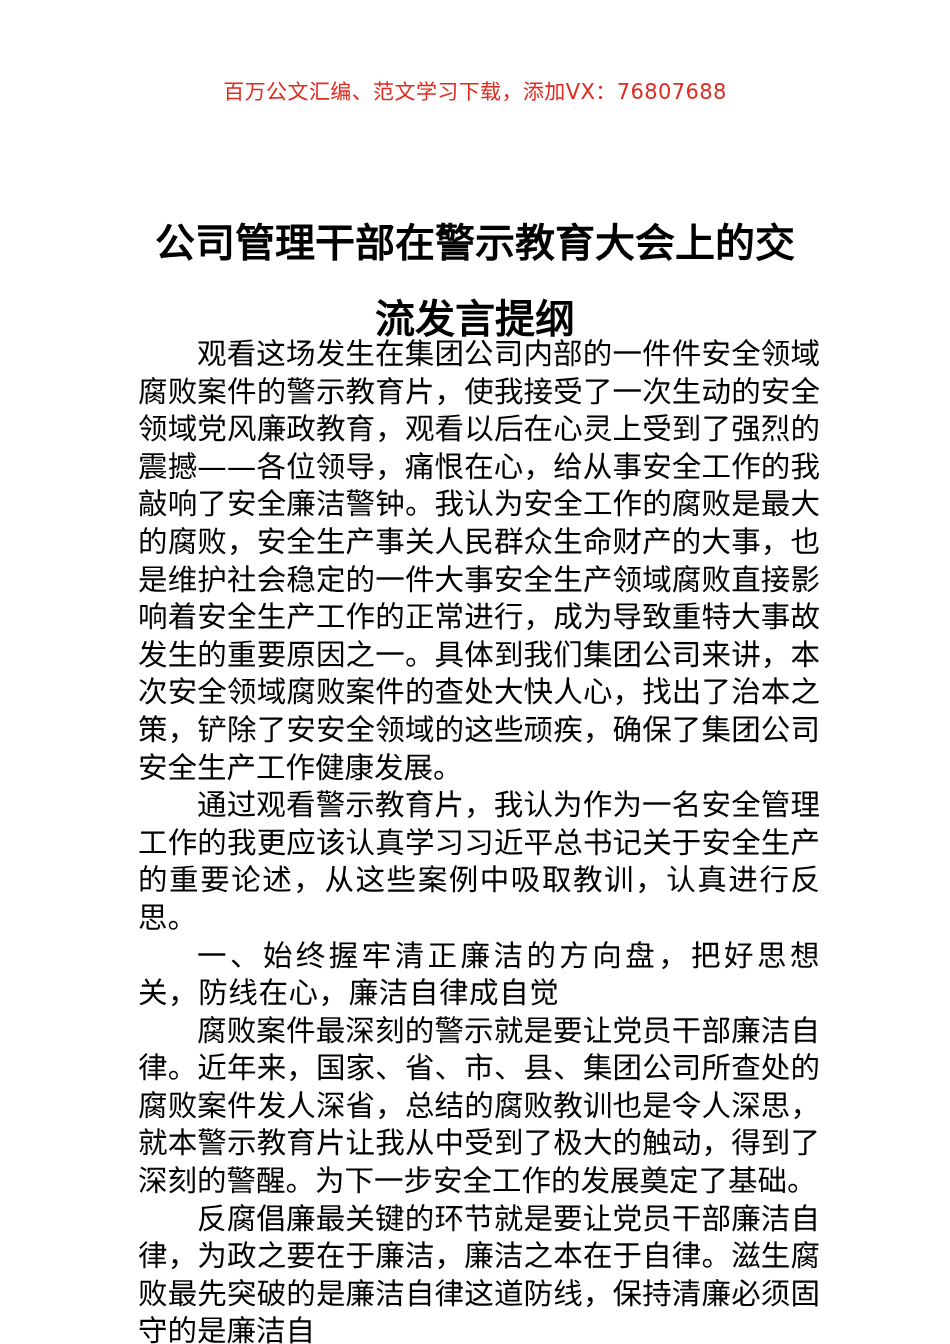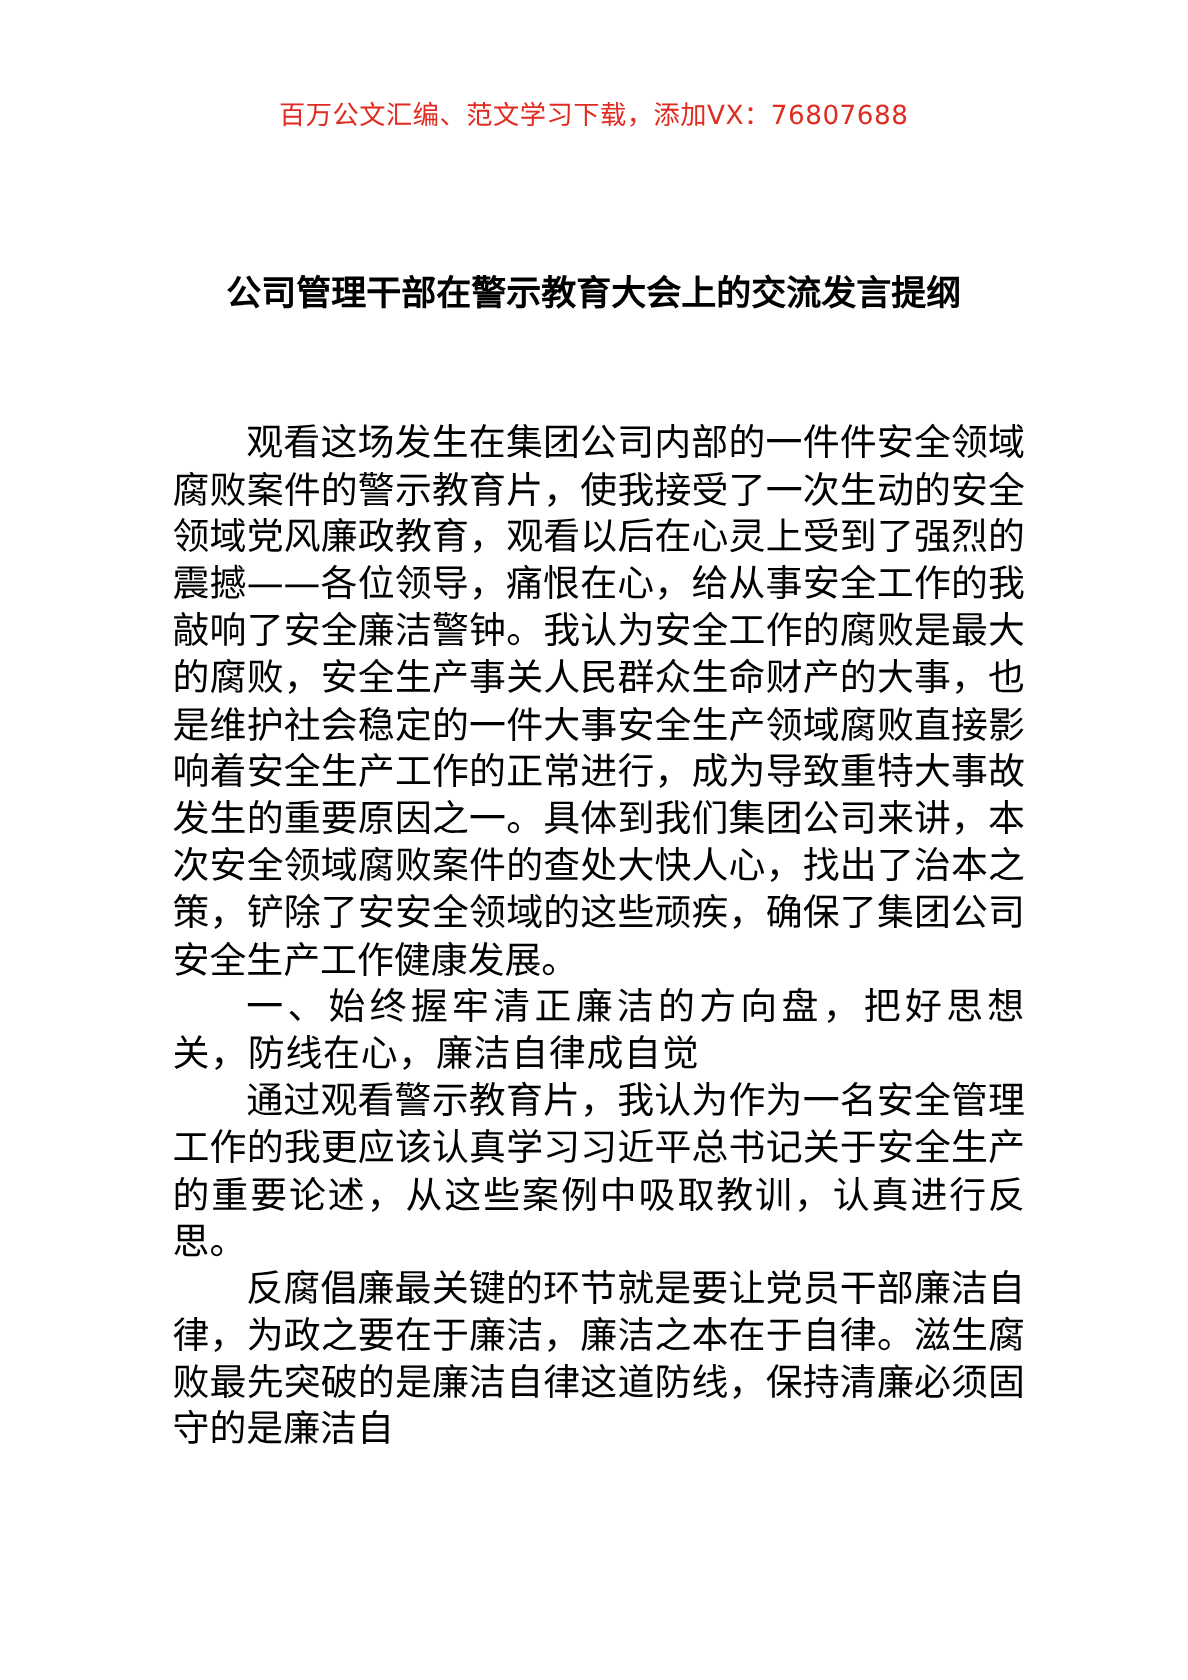--- a/index.html
+++ b/index.html
@@ -38,21 +38,21 @@
     white-space: nowrap;
   }
 
   
   .doc-title {
     position: absolute;
     top: 178px;
     left: 150px;
     width: 650px;
     text-align: center;
-    font-size: 28px;
+    font-size: 40px;
     line-height: 76px;
     font-weight: 700;
     letter-spacing: 0px;
     word-break: break-all;
   }
 
   
   .body-block {
     position: absolute;
     top: 336px;
@@ -82,18 +82,19 @@
 <body>
 
 <div class="page" style="background: rgb(255, 255, 255); color: rgb(0, 0, 0);">
 
   <div class="promo-banner" style="color: rgb(224, 43, 32);">百万公文汇编、范文学习下载，添加VX：76807688</div>
 
   <h1 class="doc-title">公司管理干部在警示教育大会上的交流发言提纲</h1>
 
   <div class="body-block">
     <p class="para">观看这场发生在集团公司内部的一件件安全领域腐败案件的警示教育片，使我接受了一次生动的安全领域党风廉政教育，观看以后在心灵上受到了强烈的震撼——各位领导，痛恨在心，给从事安全工作的我敲响了安全廉洁警钟。我认为安全工作的腐败是最大的腐败，安全生产事关人民群众生命财产的大事，也是维护社会稳定的一件大事安全生产领域腐败直接影响着安全生产工作的正常进行，成为导致重特大事故发生的重要原因之一。具体到我们集团公司来讲，本次安全领域腐败案件的查处大快人心，找出了治本之策，铲除了安安全领域的这些顽疾，确保了集团公司安全生产工作健康发展。</p>
+    <p class="para">通过观看警示教育片，我认为作为一名安全管理工作的我更应该认真学习习近平总书记关于安全生产的重要论述，从这些案例中吸取教训，认真进行反思。</p>
     <p class="para heading-para">一、始终握牢清正廉洁的方向盘，把好思想关，防线在心，廉洁自律成自觉</p>
-    <p class="para">通过观看警示教育片，我认为作为一名安全管理工作的我更应该认真学习习近平总书记关于安全生产的重要论述，从这些案例中吸取教训，认真进行反思。</p>
+    <p class="para">腐败案件最深刻的警示就是要让党员干部廉洁自律。近年来，国家、省、市、县、集团公司所查处的腐败案件发人深省，总结的腐败教训也是令人深思，就本警示教育片让我从中受到了极大的触动，得到了深刻的警醒。为下一步安全工作的发展奠定了基础。</p>
     <p class="para">反腐倡廉最关键的环节就是要让党员干部廉洁自律，为政之要在于廉洁，廉洁之本在于自律。滋生腐败最先突破的是廉洁自律这道防线，保持清廉必须固守的是廉洁自</p>
   </div>
 
 </div>
 
 </body></html>

